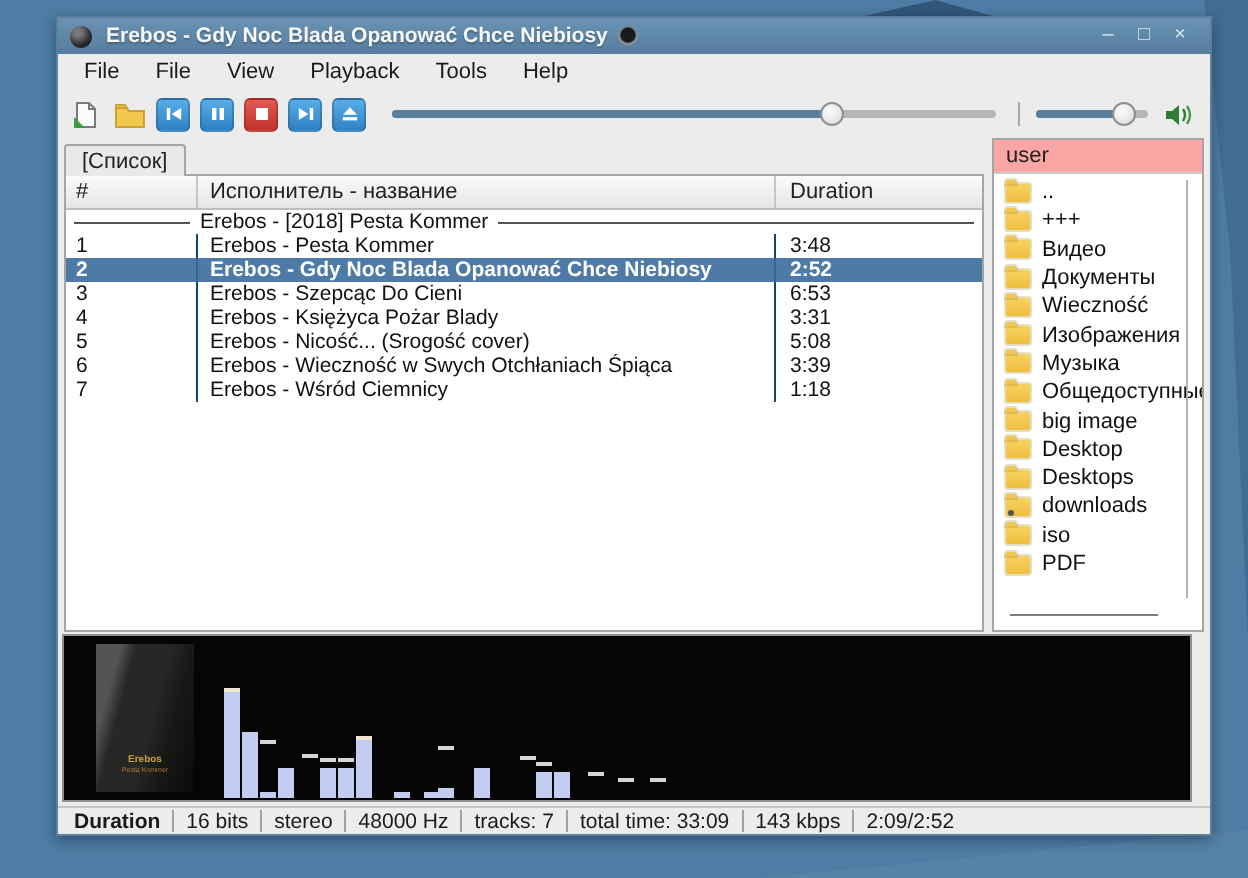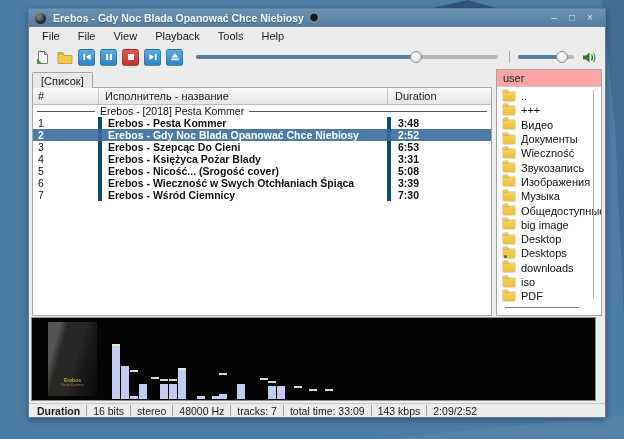--- a/index.html
+++ b/index.html
@@ -63,21 +63,21 @@
   .col-num { width:29px; padding-left:5px; flex:none; }
   .col-name { width:289px; padding-left:6px; flex:none; border-left:1px solid #c6c6c6;margin-left:36px; }
   .col-dur { flex:1; padding-left:7px; border-left:1px solid #c6c6c6; }
   .group-row { height:12px; flex:none; display:flex; align-items:center; font-size:10.5px; color:#111; }
   .gline { height:1px; background:#555; }
   .gline.a { width:58px; margin-left:4px; flex:none; }
   .gline.b { flex:1; margin-right:4px; }
   .group-row span { padding:0 5px; white-space:nowrap; }
   .track-row { height:12px; flex:none; display:flex; font-size:10.5px; color:#111; align-items:stretch; }
   .track-row > div { line-height:12px; white-space:nowrap; overflow:hidden; }
-  .track-row .col-name, .track-row .col-dur { border-left:4px solid #0c4a6e;font-weight:bold; }
+  .track-row .col-name, .track-row .col-dur { border-left:1px solid #0c4a6e; }
   .track-row.selected { background:#4d7aa6; color:#fff; font-weight:bold; }
   .track-row.selected > div { border-left-color:#3c648c; }
 
   
   .sidebar { flex:1; background:#fff; border:1px solid #a5a5a5; position:relative;
     display:flex; flex-direction:column; overflow:hidden; }
   .fb-header { height:17px; flex:none; font-size:11px; color:#222; padding:2px 6px;
     border-bottom:1px solid #cacaca; background:#fca5a5; }
   .fb-list { flex:1; padding-top:2px; }
   .fb-item { height:14.3px; display:flex; align-items:center; padding-left:6px; font-size:11px; color:#111; gap:6px; }
@@ -263,21 +263,21 @@
           <div class="col-dur">5:08</div>
         </div>
         <div class="track-row">
           <div class="col-num">6</div>
           <div class="col-name">Erebos - Wieczność w Swych Otchłaniach Śpiąca</div>
           <div class="col-dur">3:39</div>
         </div>
         <div class="track-row">
           <div class="col-num">7</div>
           <div class="col-name">Erebos - Wśród Ciemnicy</div>
-          <div class="col-dur">7:30</div>
+          <div class="col-dur">1:18</div>
         </div>
       </div>
     </div>
 
     <div class="sidebar">
       <div class="fb-header">user</div>
       <div class="fb-list">
         <div class="fb-item">
             <span class="folder-ico"></span>
             <span>..</span>
@@ -290,24 +290,20 @@
             <span class="folder-ico"></span>
             <span>Видео</span>
           </div>
         <div class="fb-item">
             <span class="folder-ico"></span>
             <span>Документы</span>
           </div>
         <div class="fb-item">
             <span class="folder-ico"></span>
             <span>Wieczność</span>
-          </div>
-        <div class="fb-item">
-            <span class="folder-ico"></span>
-            <span>Звукозапись</span>
           </div>
         <div class="fb-item">
             <span class="folder-ico"></span>
             <span>Изображения</span>
           </div>
         <div class="fb-item">
             <span class="folder-ico"></span>
             <span>Музыка</span>
           </div>
         <div class="fb-item">

